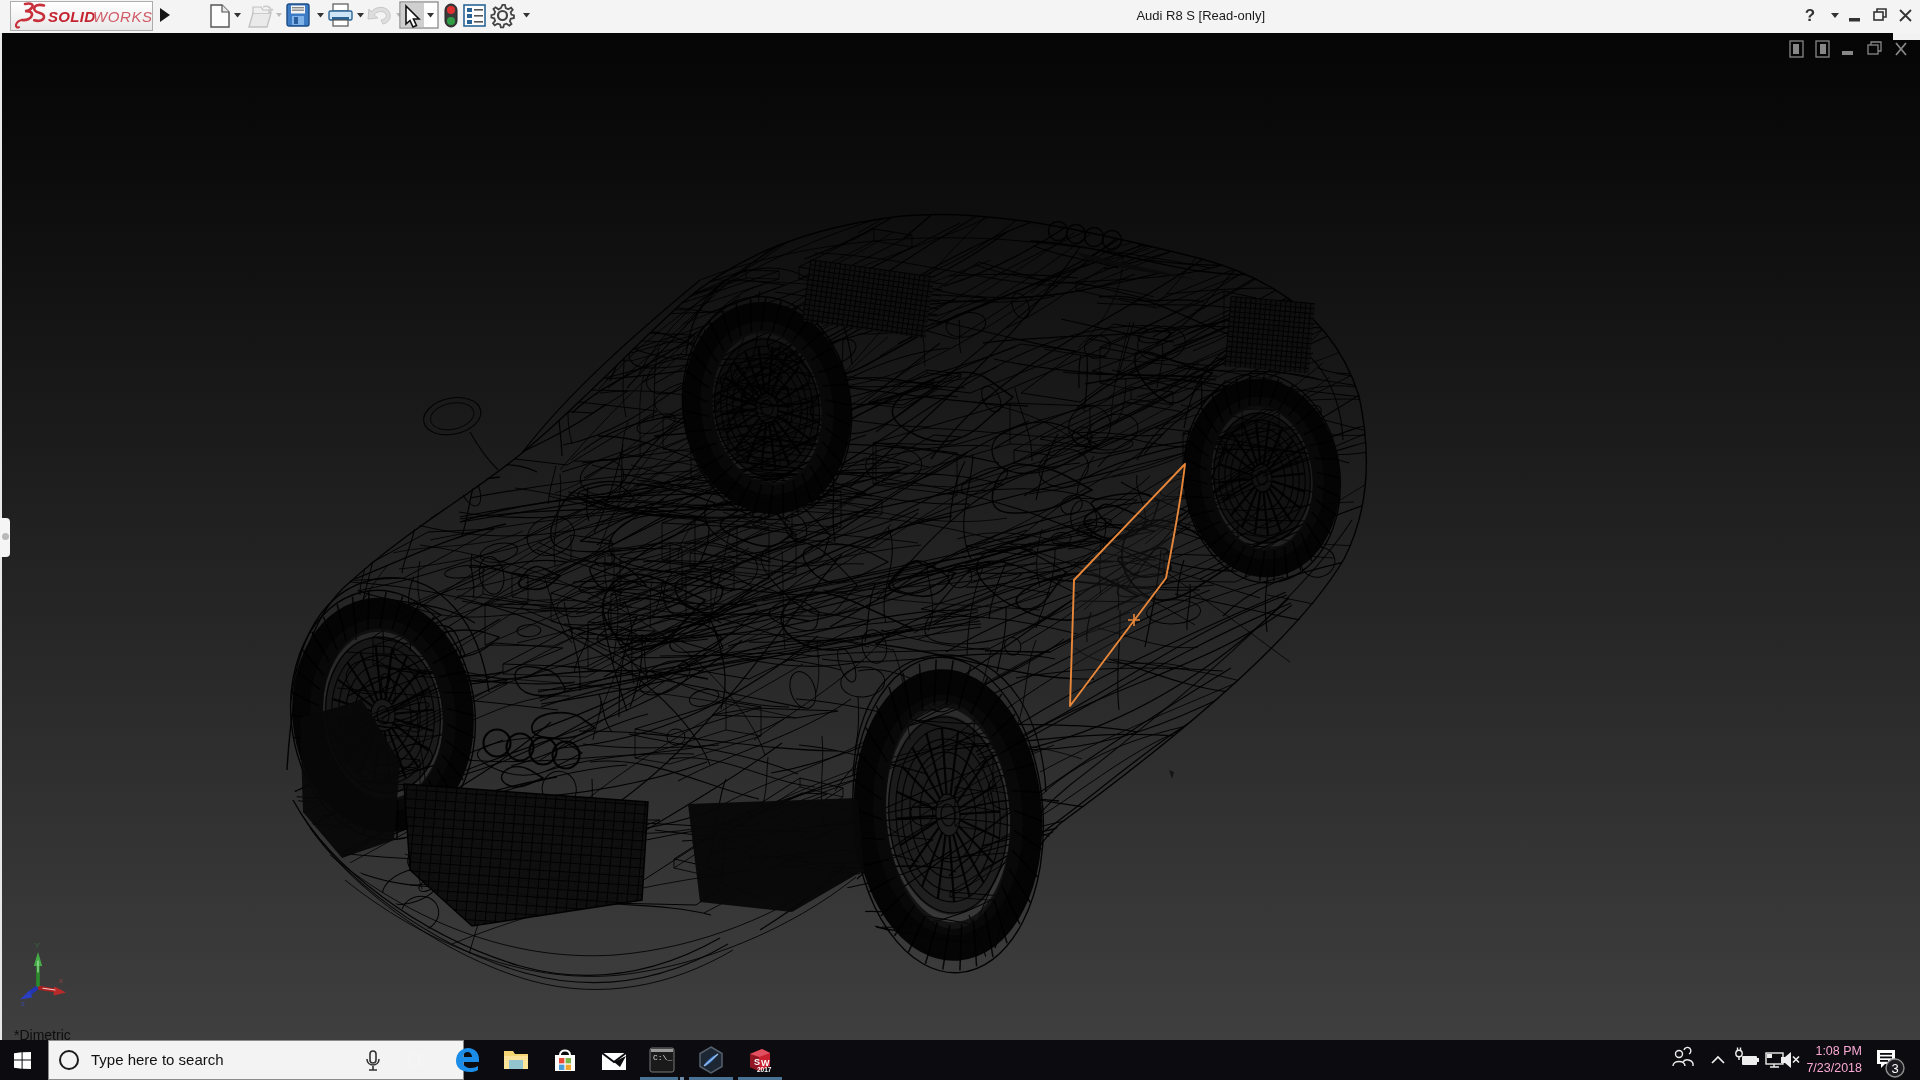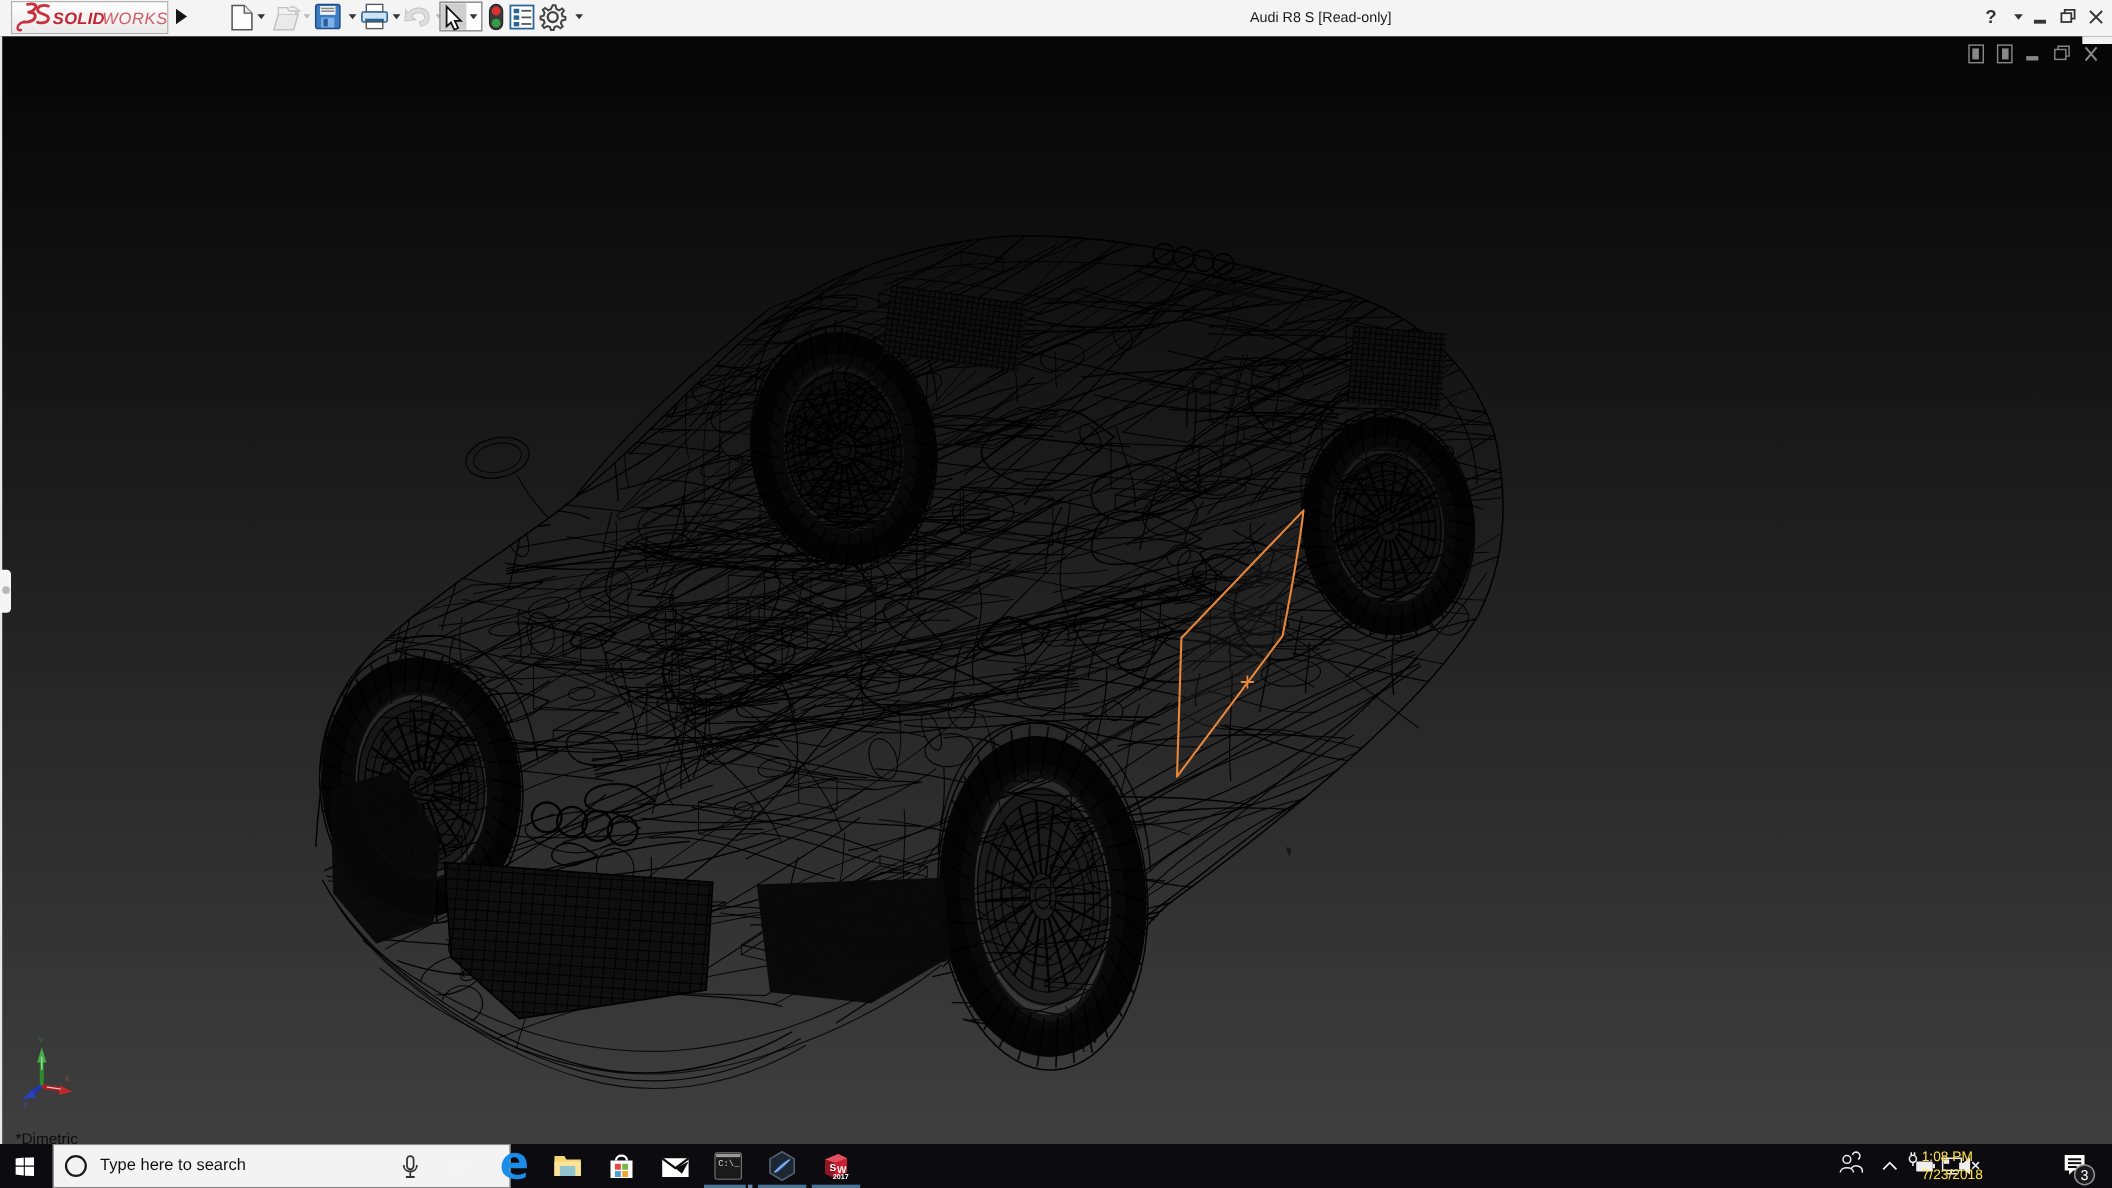--- a/index.html
+++ b/index.html
@@ -1482,21 +1482,21 @@
   <g>
         <rect x="96" y="13" width="17" height="11"></rect>
         <path d="M100,27 h9 M104,24 v3"></path>
         <rect x="97" y="14" width="5" height="4" fill="#eee" stroke="none"></rect>
       </g>
   <g>
         <path d="M111,17 h4 l6,-5 v16 l-6,-5 h-4 Z" fill="#eee" stroke="none"></path>
         <path d="M123,16.5 L129,22.5 M129,16.5 L123,22.5" stroke-width="1.6"></path>
       </g>
  </svg>
- <div style="position:absolute;left:1747px;top:3px;width:62px;text-align:left;font-size:12.5px;color:#fde047;line-height:17px">1:08 PM<br>7/23/2018</div>
+ <div style="position:absolute;left:1800px;top:3px;width:62px;text-align:right;font-size:12.5px;color:#f9a8d4;line-height:17px">1:08 PM<br>7/23/2018</div>
  <svg width="40" height="38" viewBox="0 0 40 38" style="position:absolute;left:1874px;top:8px">
   <path d="M3,2 H21 V16 H11 L7,20 V16 H3 Z" fill="#fff"></path>
   <rect x="6" y="5" width="12" height="1.8" fill="#0c0c10"></rect>
       <rect x="6" y="8.5" width="12" height="1.8" fill="#0c0c10"></rect>
       <rect x="6" y="12" width="8" height="1.8" fill="#0c0c10"></rect>
   <circle cx="21" cy="20" r="9" fill="#1b1b1f" stroke="#8f8f8f" stroke-width="1.4"></circle>
   <text x="21" y="24.5" font-size="13" fill="#fff" text-anchor="middle">3</text>
  </svg>
 </div>
 

